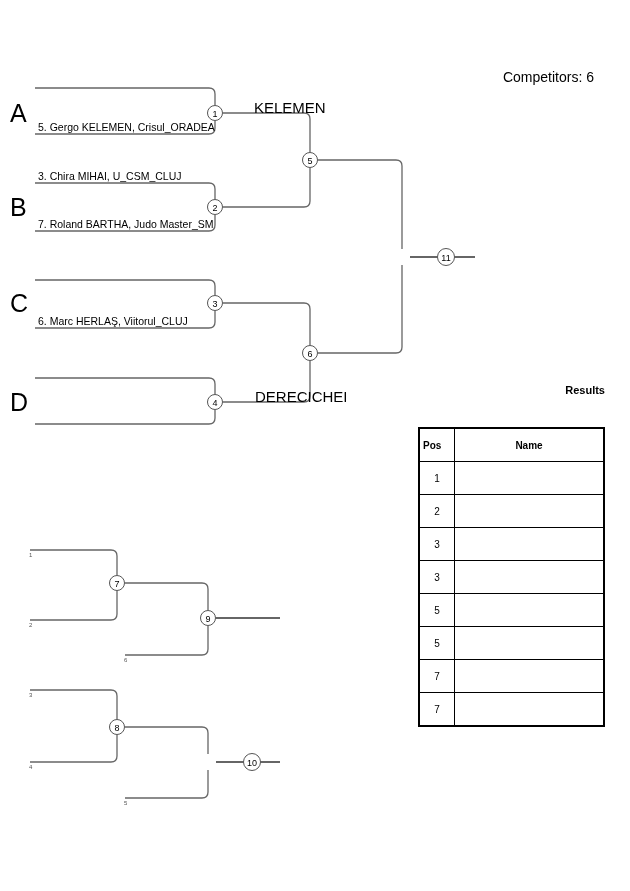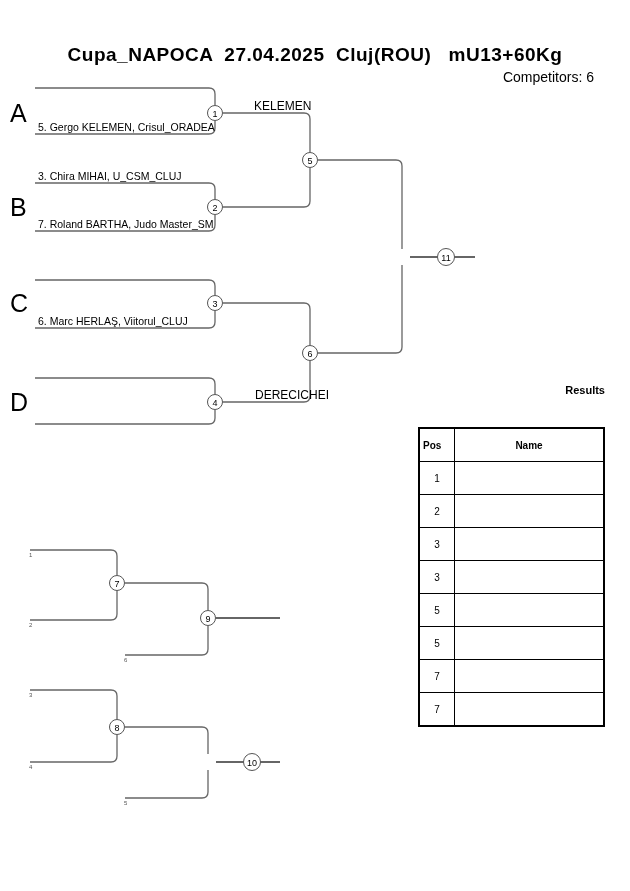--- a/index.html
+++ b/index.html
@@ -15,21 +15,21 @@
     position:absolute;top:69px;right:36px;font-size:14px;color:#000;
   }
   svg.lines{position:absolute;top:0;left:0;}
   .letter{
     position:absolute;font-size:25px;color:#000;line-height:30px;
   }
   .name{
     position:absolute;font-size:10.5px;color:#000;white-space:nowrap;
   }
   .winner-label{
-    position:absolute;font-size:12px;color:#000;white-space:nowrap;padding-left:23px;
+    position:absolute;font-size:15px;color:#000;white-space:nowrap;padding-left:23px;
   }
   .node{
     position:absolute;width:16px;height:16px;border:1px solid #555;border-radius:50%;
     background:#fff;font-size:9px;line-height:16px;text-align:center;box-sizing:border-box;
   }
   .node.wide{width:18px;height:18px;line-height:18px;margin-left:44px;}
   .feed-num{
     position:absolute;font-size:6px;color:#555;line-height:7px;
   }
   .results-title{
@@ -48,21 +48,20 @@
   th.pos-h{width:28px;text-align:left;padding-left:5px;}
   th.name-h{text-align:center;}
   td.pos-c{text-align:center;}
   td.name-c{}
 </style>
 </head>
 <body>
 
 <div class="page">
 
-  <div class="title">Cupa_NAPOCA  27.04.2025  Cluj(ROU)   mU13+60Kg</div>
   <div class="competitors">Competitors: 6</div>
 
   <svg class="lines" width="630" height="891" viewBox="0 0 630 891" fill="none" stroke="#666" stroke-width="1.3">
 
     <path d="M35 88 H209 Q215 88 215 94 V105"></path>
     <path d="M35 134 H209 Q215 134 215 128 V121"></path>
     <path d="M223 113 H304 Q310 113 310 119 V152"></path>
     <path d="M35 183 H209 Q215 183 215 189 V199"></path>
     <path d="M35 231 H209 Q215 231 215 225 V215"></path>
     <path d="M223 207 H304 Q310 207 310 201 V168"></path>

